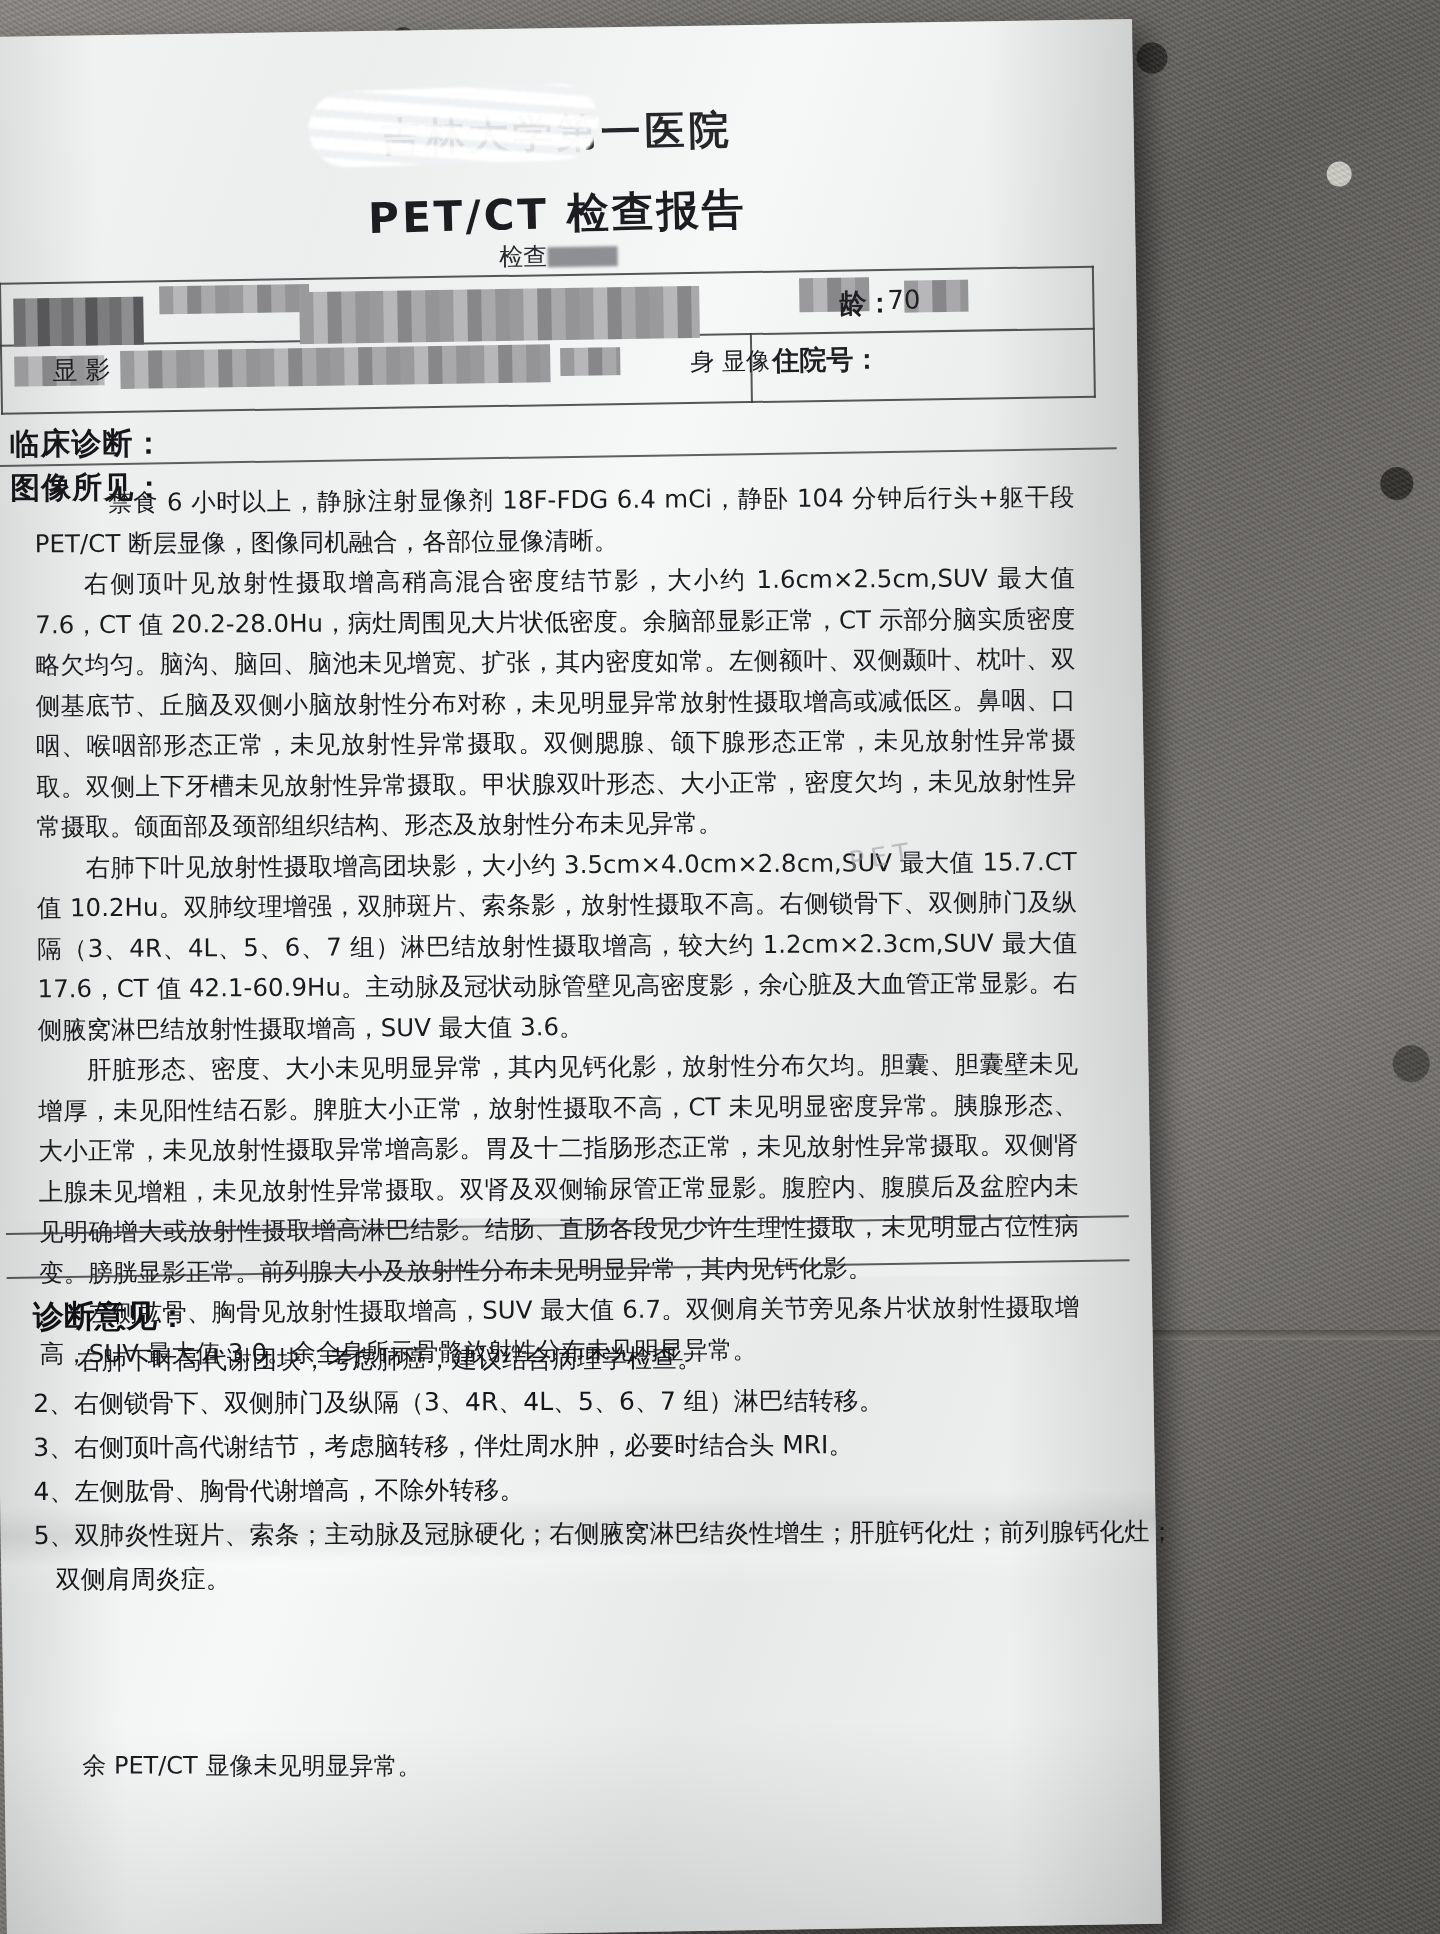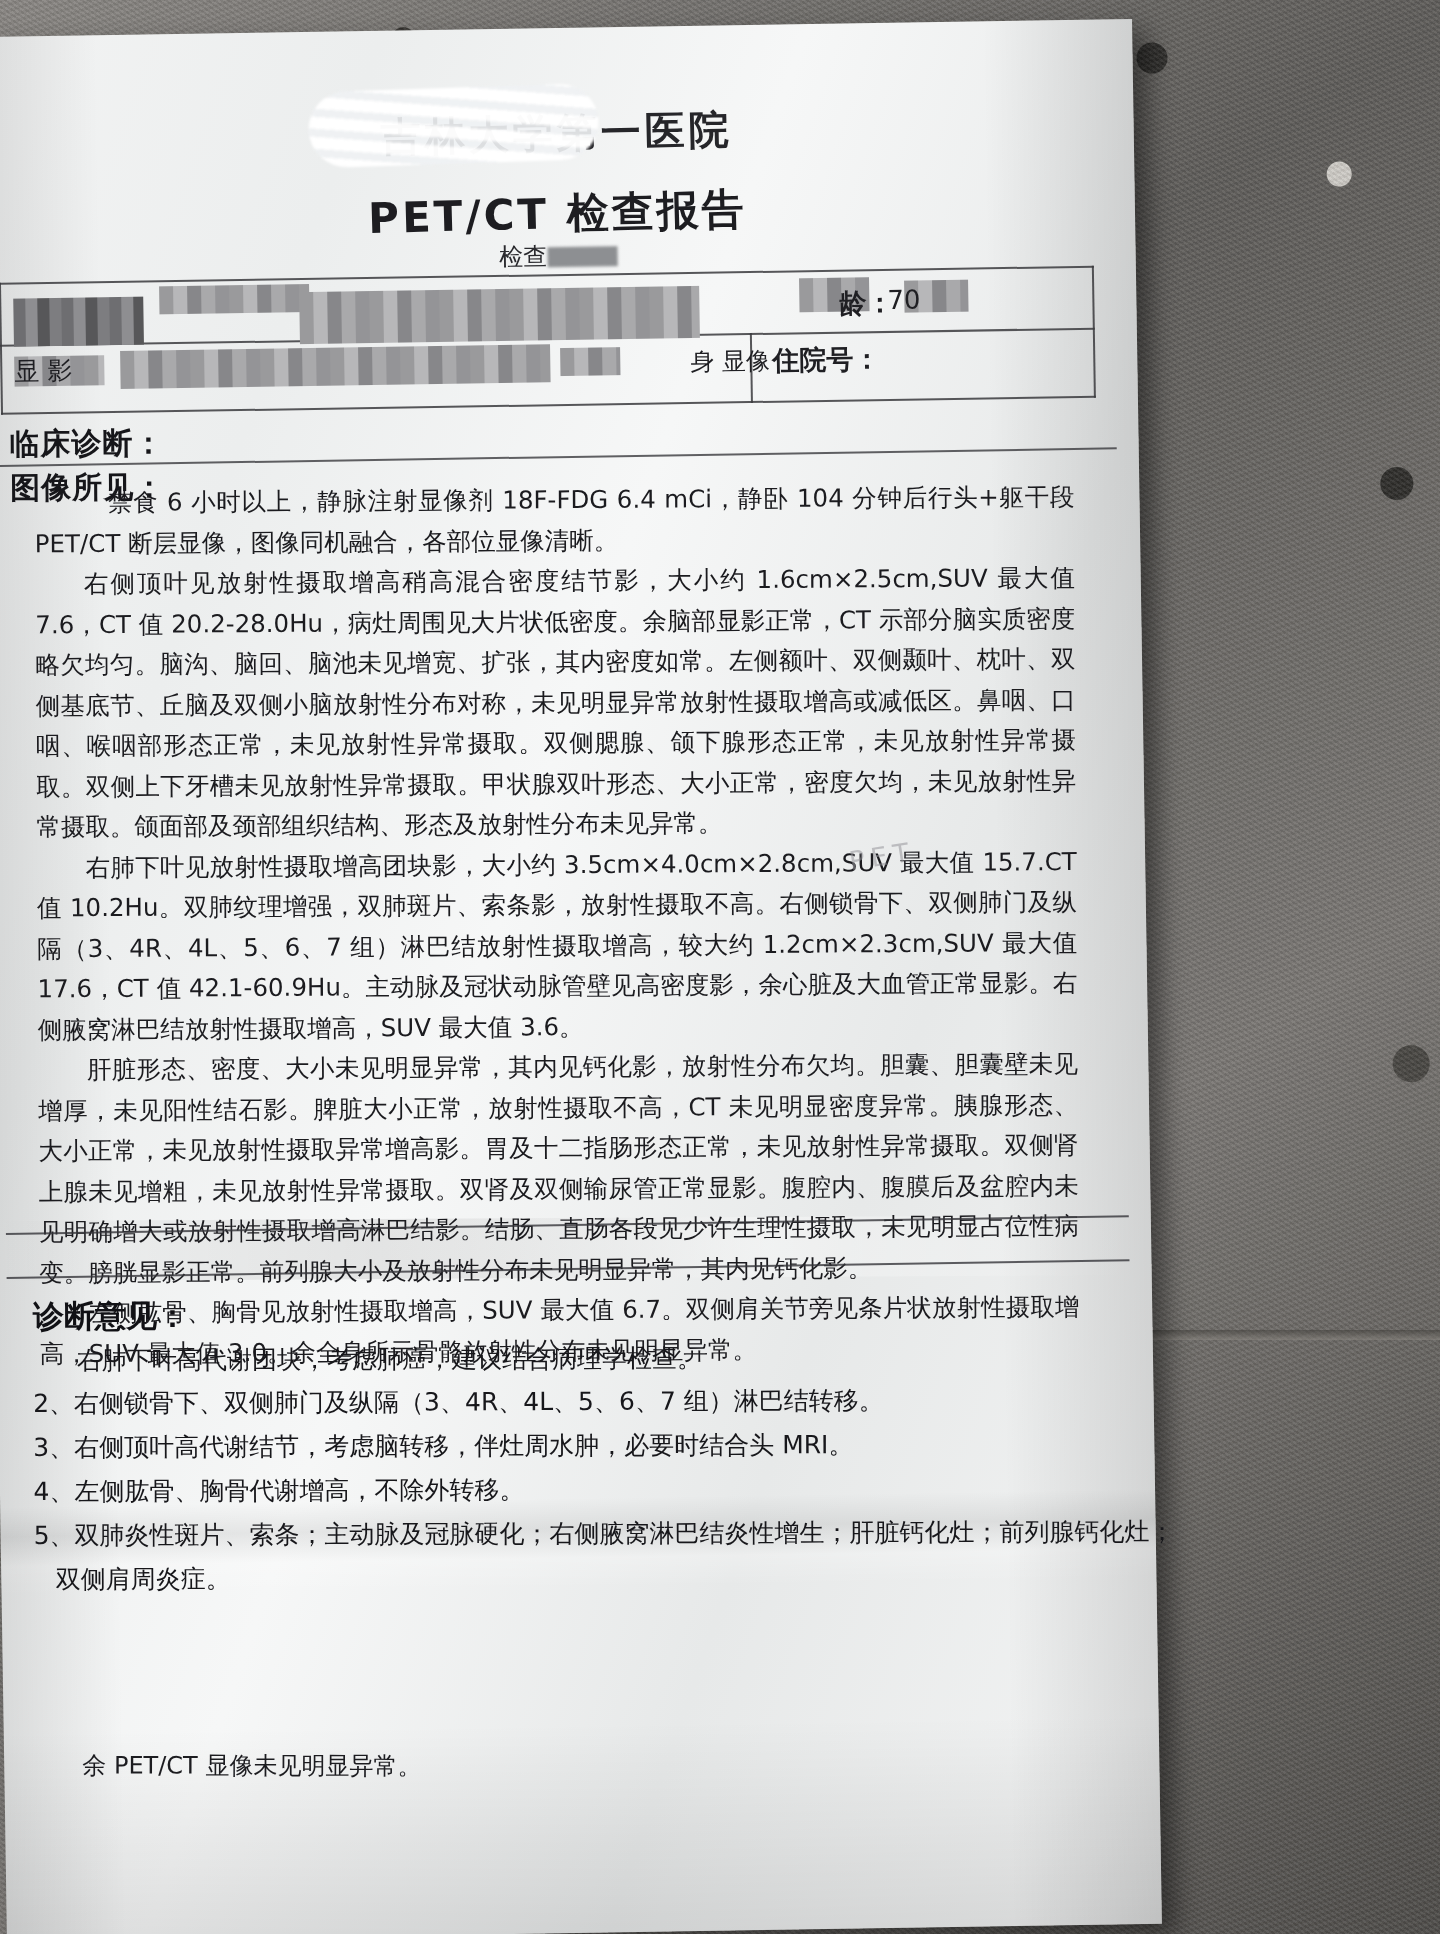--- a/index.html
+++ b/index.html
@@ -309,21 +309,21 @@
       <div class="pix" style="left:300px; top:14px; width:400px; height:52px;"></div>
       <div class="pix" style="left:800px; top:8px;  width:70px;  height:34px;"></div>
       <div class="pix" style="left:905px; top:12px; width:64px;  height:32px;"></div>
 
       <span class="cell-label" style="left:840px; top:16px;">龄：</span>
       <span class="cell-value" style="left:888px; top:16px;">70</span>
 
       <span class="cell-value" style="left:690px; top:74px; font-size:24px;">身 显像</span>
       <span class="cell-label" style="left:772px; top:72px;">住院号：</span>
       <div class="pix" style="left:14px; top:74px; width:90px; height:30px;"></div>
-      <span class="cell-value" style="left:14px; top:72px; font-size:25px;">显 影</span>
+      <span class="cell-value" style="left:14px; top:72px; font-size:25px;padding-left:38px;">显 影</span>
       <div class="pix" style="left:120px; top:70px; width:430px; height:38px;"></div>
       <div class="pix" style="left:560px; top:74px; width:60px;  height:28px;"></div>
     </div>
 
     <div class="section-title" style="left:26px; top:388px; transform: rotate(0.5deg);">临床诊断：</div>
     <div class="hline" style="position:absolute;left:14px;right:22px;top:428px;height:2px;background:#3a3a3d;opacity:.8;"></div>
 
     <div class="section-title" style="left:26px; top:432px; transform: rotate(0.5deg);">图像所见：</div>
 
     <div class="findings-block">

